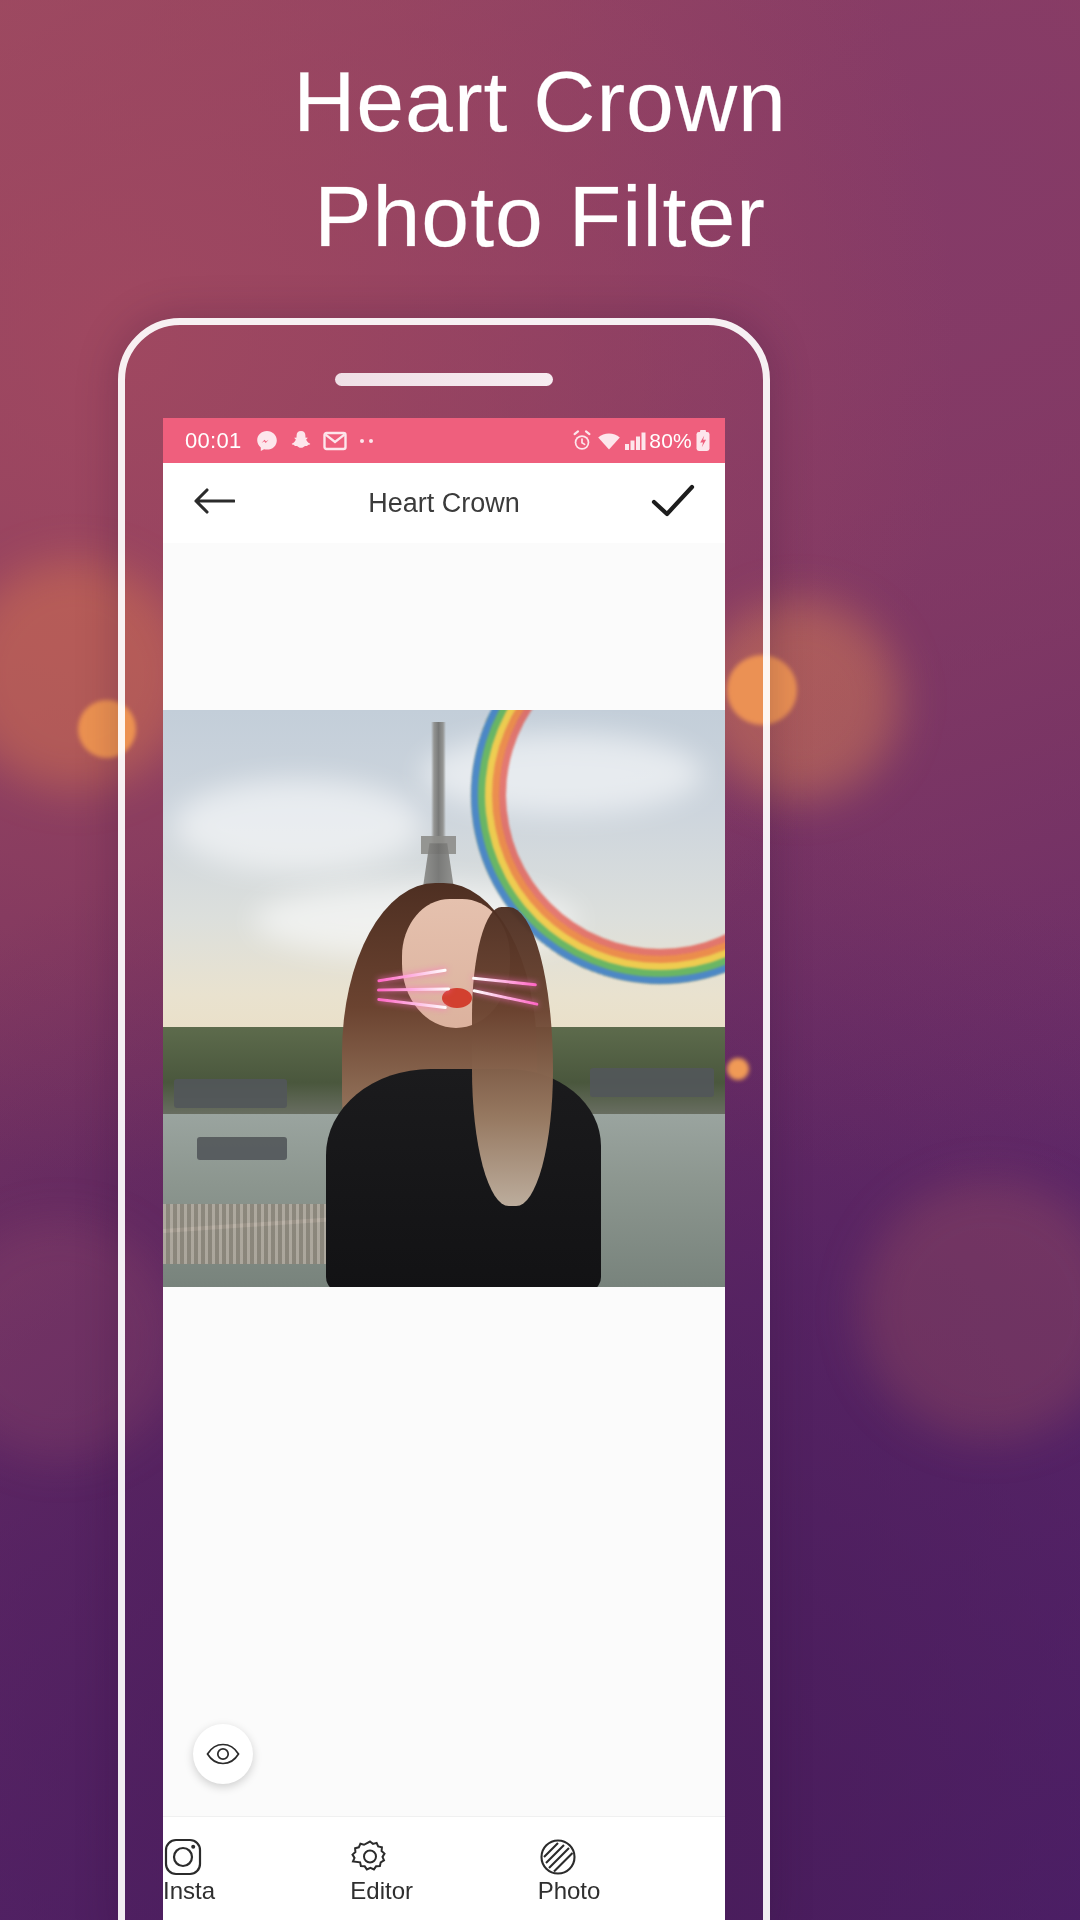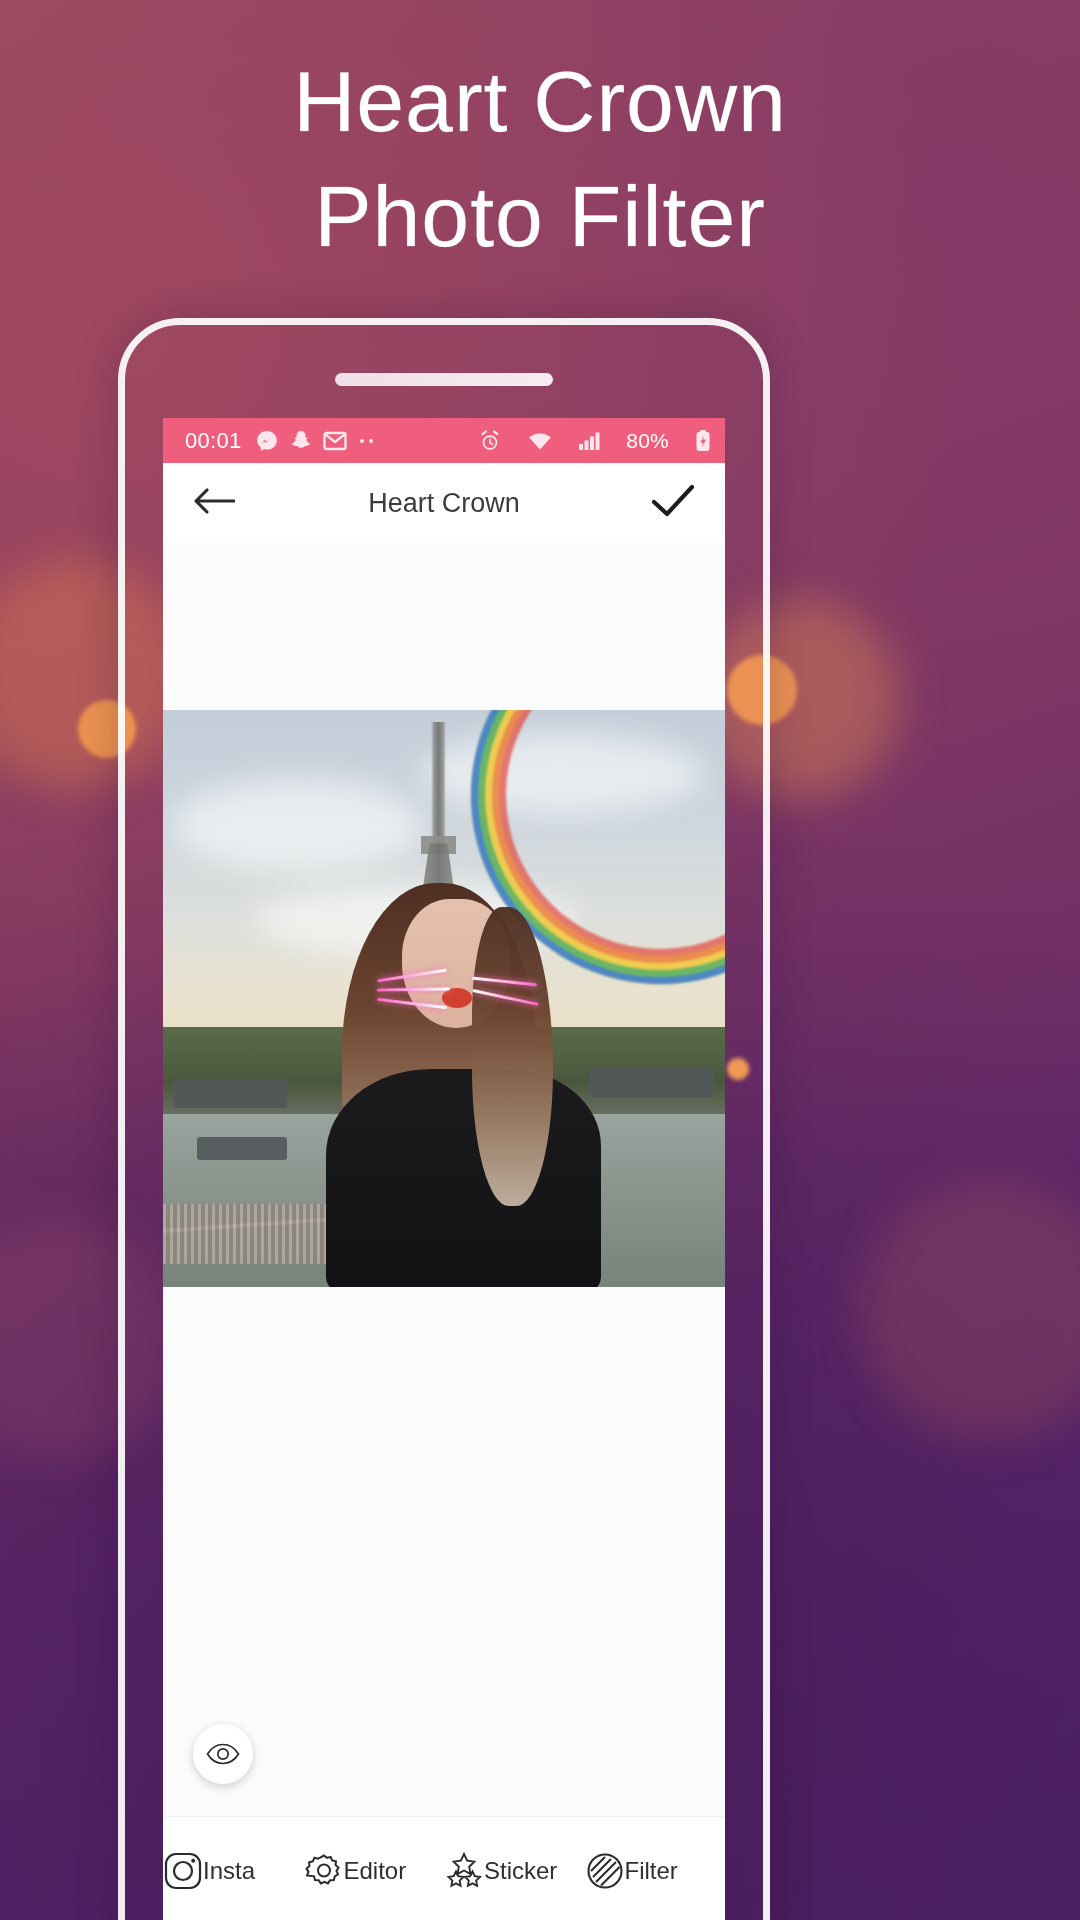--- a/index.html
+++ b/index.html
@@ -46,21 +46,21 @@
 
   
   #statusbar {
     height:45px; background:#ef5f7d;
     display:flex; align-items:center;
     padding:0 14px 0 22px;
     color:#fde6ec;
   }
   #sb-time { font-size:22px; letter-spacing:.3px; color:#fff; font-weight:400; }
   .sb-icons { display:flex; align-items:center; gap:11px; margin-left:13px; }
-  .sb-right { margin-left:auto; display:flex; align-items:center; gap:26px; }
+  .sb-right { margin-left:auto; display:flex; align-items:center; gap:3px; }
   #sb-batt { font-size:21px; color:#fff; letter-spacing:.2px; }
   .sb-ic { display:block; }
 
   
   #appbar {
     height:80px; background:#fff;
     display:flex; align-items:center;
     padding:0 30px;
     position:relative;
   }
@@ -159,22 +159,22 @@
     cursor:pointer;
   }
 
   
   #toolbar {
     height:108px; background:#fff;
     display:flex; align-items:center;
     border-top:1px solid #f0f0f0;
   }
   .tool {
-    flex:1; display:flex; flex-direction:row;
-    align-items:center; cursor:pointer;
+    flex:1; display:flex; flex-direction:column;
+    align-items:flex-start; cursor:pointer;
   }
   .tool-label { font-size:24px; color:#2f2f2f; }
 
   
   #headline {
     position:absolute; left:0; right:0; top:44px;
     text-align:center; color:#fff;
     font-size:86px; line-height:1.34;
     font-weight:300;
     letter-spacing:1px;
@@ -325,32 +325,24 @@
       </div>
 
       <div class="tool">
         <svg width="40" height="40" viewBox="0 0 40 40">
             <path d="M20 4.5l3 2.4 3.6-1 1.6 3.5 3.7.9-.3 3.8 2.9 2.5-2 3.3 1.5 3.5-3.3 1.9-.8 3.7-3.8.3-2.2 3.1-3.5-1.5-3.5 1.5-2.2-3.1-3.8-.3-.8-3.7L3 24.4l1.5-3.5-2-3.3L5.4 15l-.3-3.8 3.7-.9 1.6-3.5 3.6 1z" fill="none" stroke="#2b2b2b" stroke-width="2"></path>
             <circle cx="20" cy="19.5" r="6" fill="none" stroke="#2b2b2b" stroke-width="2"></circle>
           </svg>
         <span class="tool-label">Editor</span>
       </div>
 
-      <div class="tool">
-        <svg width="40" height="40" viewBox="0 0 40 40">
-            <path d="M20 3l3.2 6.6 7.2 1-5.2 5.1 1.2 7.2-6.4-3.4-6.4 3.4 1.2-7.2-5.2-5.1 7.2-1z" fill="none" stroke="#2b2b2b" stroke-width="1.9"></path>
-            <path d="M12 20.5l2.3 4.7 5.2.8-3.8 3.6.9 5.2-4.6-2.4-4.6 2.4.9-5.2-3.8-3.6 5.2-.8z" fill="none" stroke="#2b2b2b" stroke-width="1.9"></path>
-            <path d="M28.5 20.5l2.3 4.7 5.2.8-3.8 3.6.9 5.2-4.6-2.4-4.6 2.4.9-5.2-3.8-3.6 5.2-.8z" fill="none" stroke="#2b2b2b" stroke-width="1.9"></path>
-          </svg>
-        <span class="tool-label">Sticker</span>
-      </div>
 
       <div class="tool">
         <svg width="40" height="40" viewBox="0 0 40 40">
             <circle cx="20" cy="20" r="16.5" fill="none" stroke="#2b2b2b" stroke-width="2.1"></circle>
             <path d="M8 26 26 8M11 31 31 11M6 20 20 6M16 34.5 34.5 16" fill="none" stroke="#2b2b2b" stroke-width="2.1"></path>
           </svg>
-        <span class="tool-label">Filter</span>
+        <span class="tool-label">Photo</span>
       </div>
     </div>
 
   </div>
 </div>
 
 </body></html>

